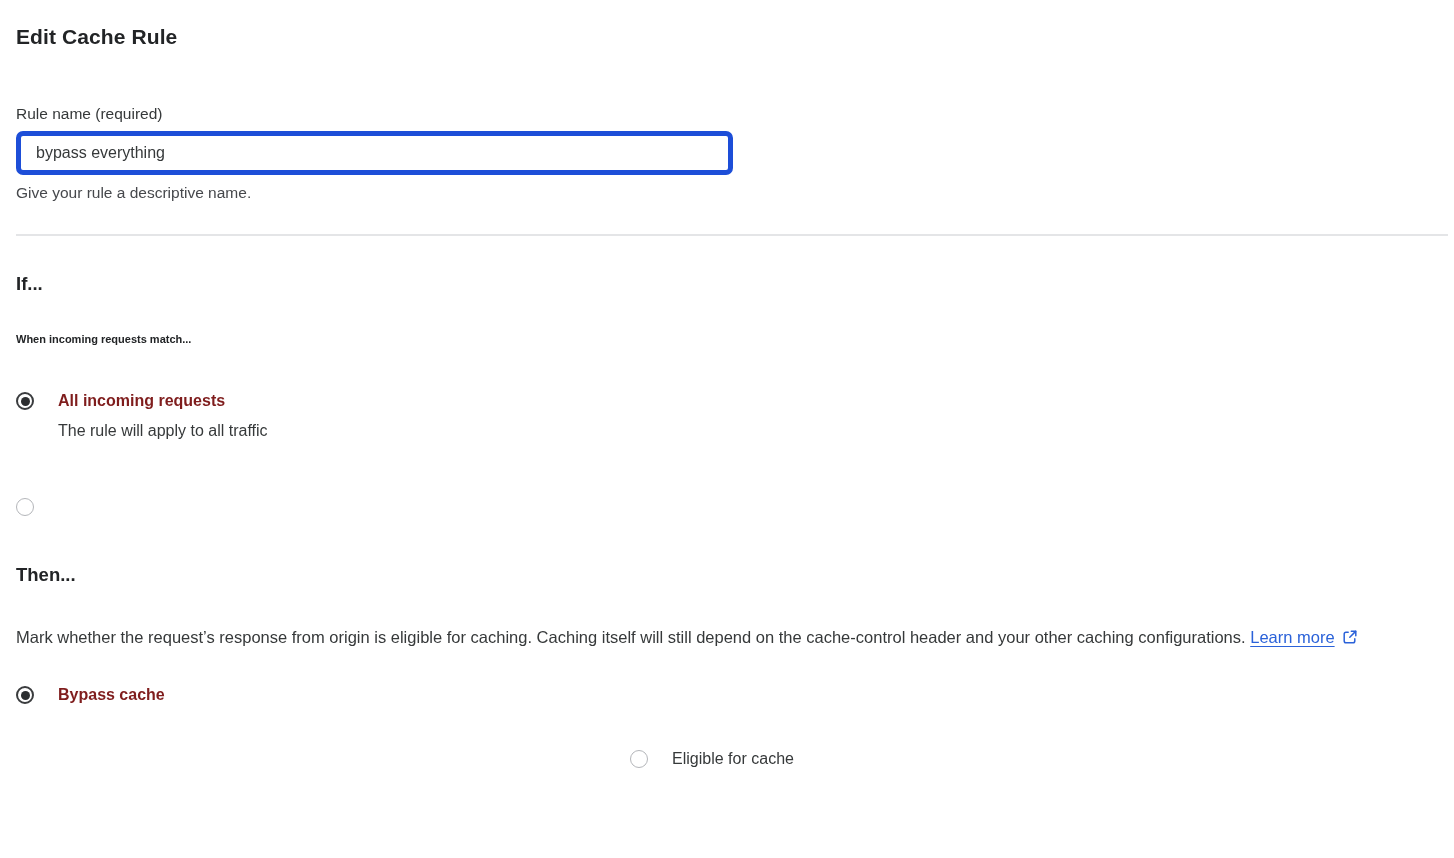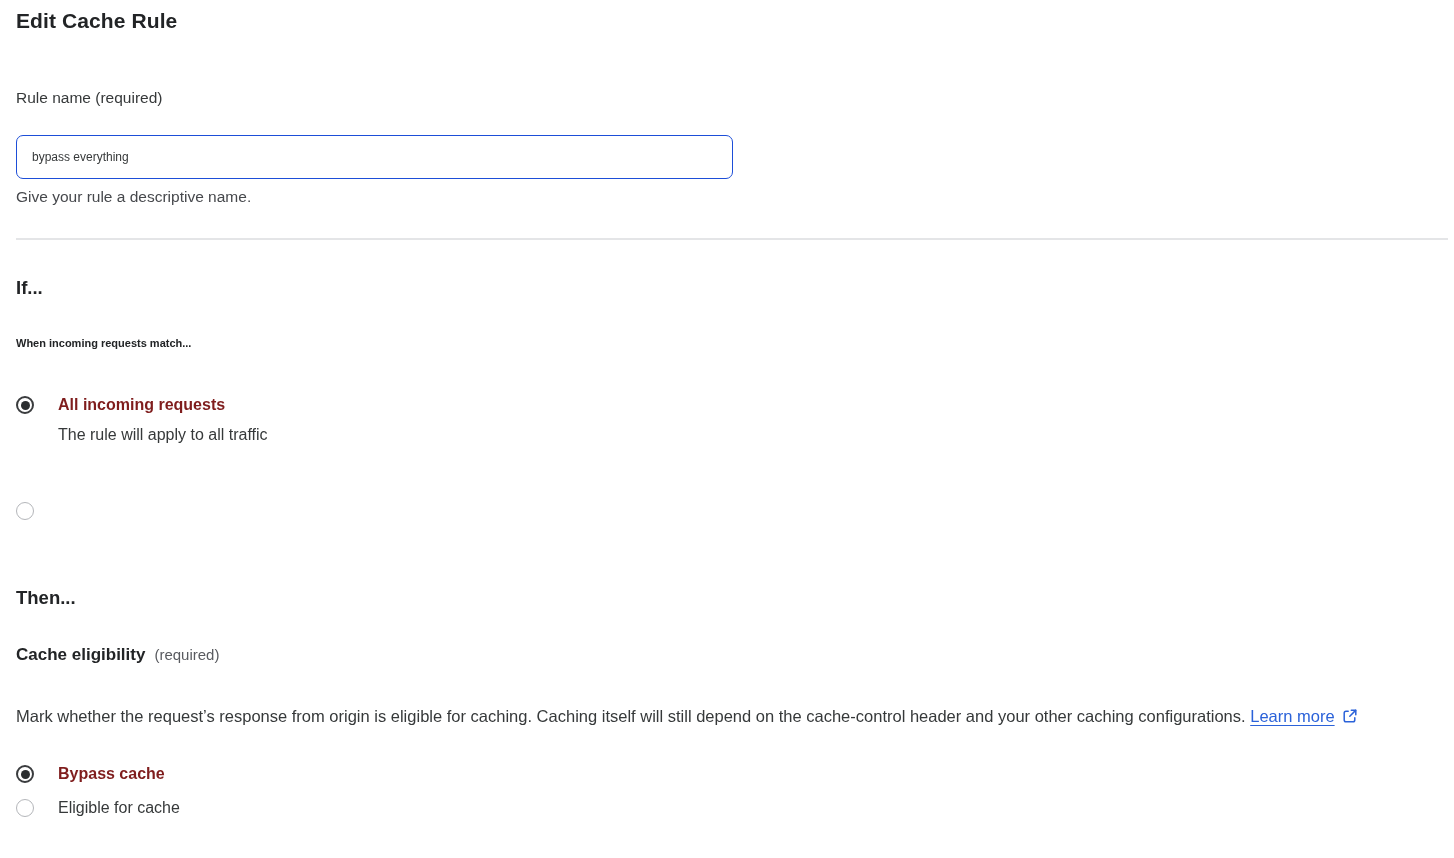--- a/index.html
+++ b/index.html
@@ -6,44 +6,44 @@
   html, body { margin: 0; padding: 0; }
   body {
     width: 1454px;
     height: 858px;
     background: #ffffff;
     font-family: "Liberation Sans", "DejaVu Sans", sans-serif;
     color: #36393a;
     overflow: hidden;
   }
   .page {
-    padding: 9px 46px 20px 16px;
+    padding: 25px 46px 20px 16px;
   }
   .page-title {
     font-size: 21px;
     font-weight: 700;
     color: #222426;
     letter-spacing: .1px;
     margin: 0;
   }
   .field-label {
     margin-top: 56px;
     font-size: 15.5px;
     color: #36393a;
   }
   .rule-name-input {
     display: block;
-    margin-top: 28px;
+    margin-top: 8px;
     width: 717px;
     height: 44px;
-    border: 1px solid #1d4ed8;
+    border: 5px solid #1d4ed8;
     border-radius: 7px;
     padding: 0 15px;
     font-family: "Liberation Sans", "DejaVu Sans", sans-serif;
-    font-size: 12px;
+    font-size: 16px;
     color: #36393a;
     background: #fff;
     outline: none;
   }
   .field-help {
     margin-top: 9px;
     font-size: 15.5px;
     color: #46484c;
   }
   .divider {
@@ -51,37 +51,37 @@
     border: 0;
     border-top: 2px solid #e4e5e7;
     height: 0;
   }
   .if-heading, .then-heading {
     margin-top: 37px;
     font-size: 18.5px;
     font-weight: 700;
     color: #222426;
   }
-  .then-heading { margin-top: 67px; }
+  .then-heading { margin-top: 48px; }
   .match-heading {
     margin-top: 38px;
     font-size: 11px;
     font-weight: 700;
     color: #222426;
   }
   .radio-row {
     display: flex;
     align-items: flex-start;
     gap: 24px;
     cursor: pointer;
   }
   .radio-row.mt-first  { margin-top: 46px; }
   .radio-row.mt-second { margin-top: 56px; }
   .radio-row.mt-bypass { margin-top: 33px; }
-  .radio-row.mt-eligible { margin-top: 14px; }
+  .radio-row.mt-eligible { margin-top: 44px; justify-content: center; }
   .radio {
     flex: none;
     width: 18px;
     height: 18px;
     border-radius: 50%;
     border: 1.5px solid #b4b6ba;
     background: #fff;
     position: relative;
     margin-top: 1px;
   }
@@ -171,24 +171,20 @@
     </div>
 
     <div class="radio-row mt-second">
       <span class="radio"></span>
     </div>
   </div>
 
   <div>
     <div class="then-heading">Then...</div>
 
-    <div class="elig-label-row">
-      <span class="elig-label">Cache eligibility</span>
-      <span class="elig-required">(required)</span>
-    </div>
 
     <p class="elig-desc"><span>Mark whether the request’s response from origin is eligible for caching. Caching itself will still depend on the cache-control header and your other caching configurations.</span>
       <a class="learn-more"><span>Learn more</span><svg class="ext-icon" width="16" height="16" viewBox="0 0 16 16" fill="none" stroke="#2b62d9" stroke-width="1.5" stroke-linecap="round" stroke-linejoin="round">
             <path d="M6.2 3.2 H4 a1.8 1.8 0 0 0 -1.8 1.8 v7 a1.8 1.8 0 0 0 1.8 1.8 h7 a1.8 1.8 0 0 0 1.8 -1.8 V9.8"></path>
             <path d="M9.3 2.2 h4.5 v4.5"></path>
             <path d="M13.6 2.4 L7.8 8.2"></path>
           </svg></a>
     </p>
 
     <div class="radio-row mt-bypass">

